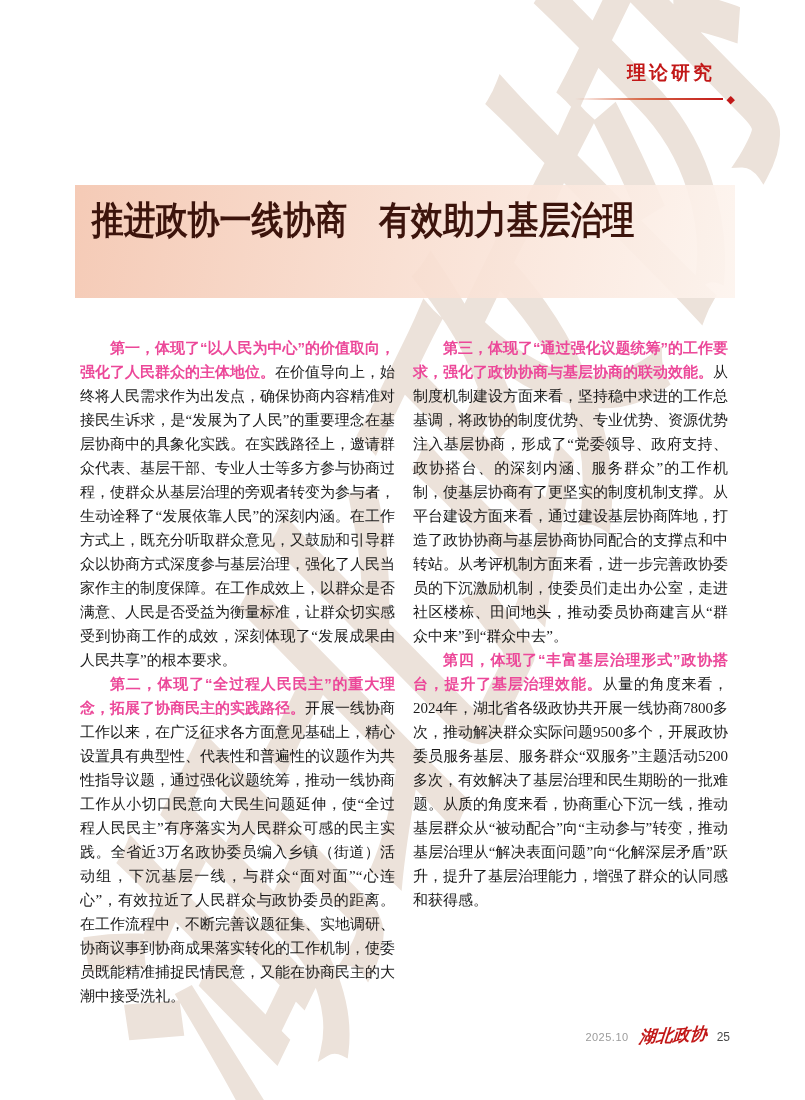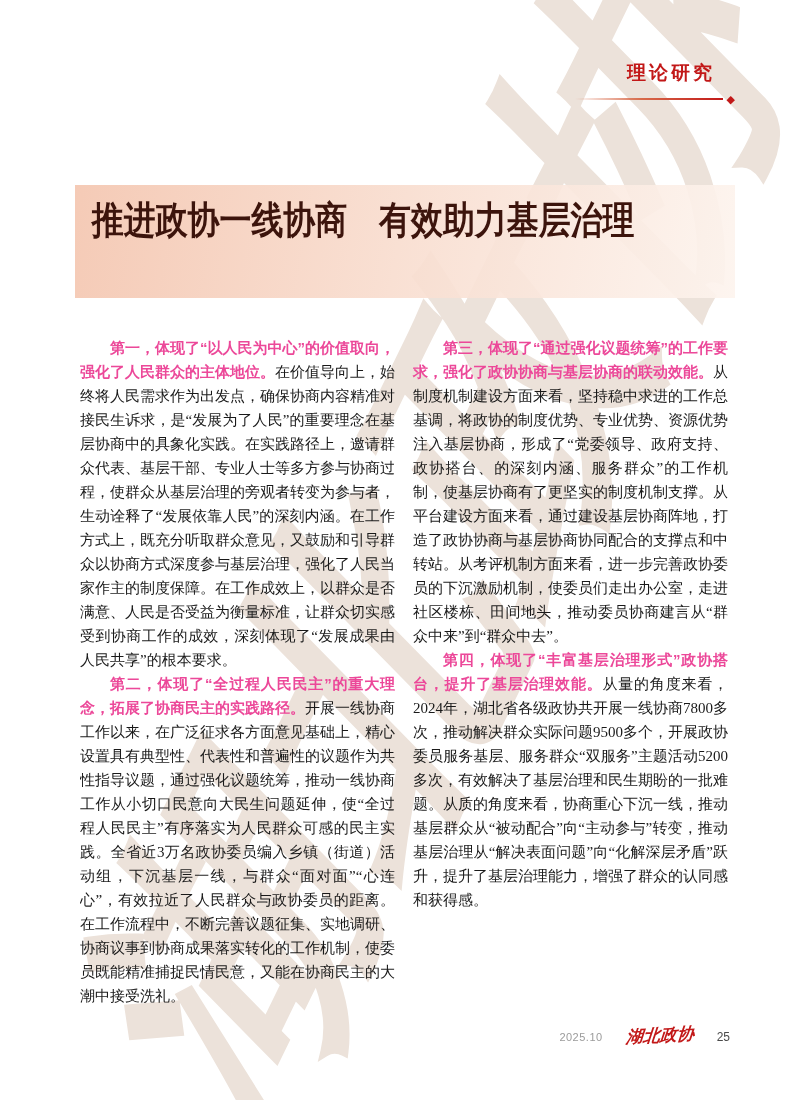--- a/index.html
+++ b/index.html
@@ -67,21 +67,21 @@
     color:var(--body_text, #191919);
   }
   .para { margin:0; text-indent:2em; }
   .para .lead {
     font-family:"Liberation Sans","DejaVu Sans",sans-serif;
     font-weight:700; color:#ec4899;
   }
   
   .page-footer {
     position:absolute; right:75px; top:1024px;
-    display:flex; align-items:baseline; gap:23px;
+    display:flex; align-items:baseline; gap:10px;
   }
   .issue {
     font-family:"Liberation Sans","DejaVu Sans",sans-serif;
     font-size:11px; letter-spacing:0.5px;
     color:var(--footer_gray, #9b9b9b);
   }
   .magazine {
     display:inline-block; transform:rotate(-3deg) skewX(-8deg);
     font-style:italic; font-weight:700; font-size:17px;
     color:var(--accent_red, #c21818);

